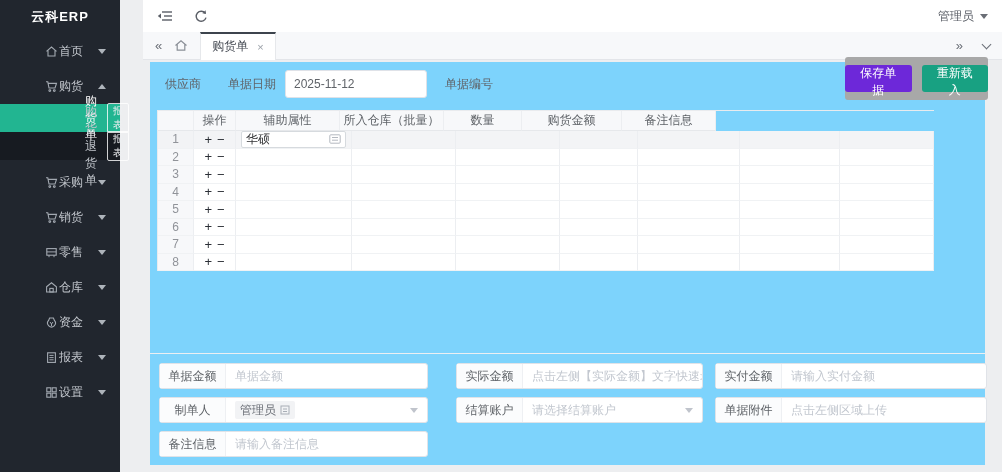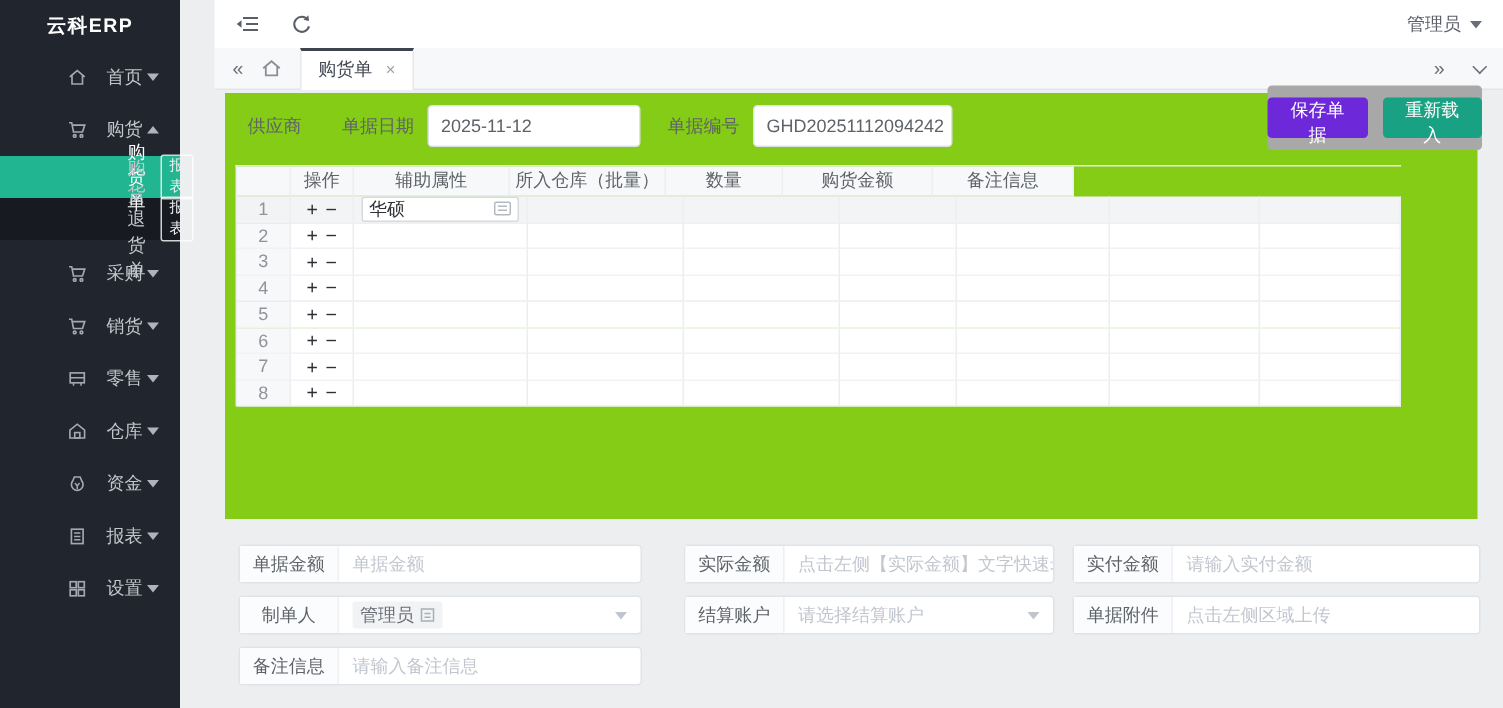--- a/index.html
+++ b/index.html
@@ -5,21 +5,21 @@
   * { margin:0; padding:0; box-sizing:border-box; }
   html,body { width:1002px; height:472px; overflow:hidden; }
   body {
     position:relative; background:#edeef0;
     font-family:"Liberation Sans", sans-serif; font-size:12px; color:#333;
   }
   
   .sidebar { position:absolute; left:0; top:0; width:120px; height:472px; background:#21262e; z-index:5; }
   .logo { height:34px; line-height:34px; text-align:center; color:#fff; font-size:13px; font-weight:bold; letter-spacing:1px; }
   .side-item { position:relative; height:35px; display:flex; align-items:center; padding-left:45px; color:#c3c7cd; cursor:pointer; }
-  .side-item .lbl { margin-left:12px; }
+  .side-item .lbl { margin-left:0; }
   .side-item .ic { width:14px; height:14px; display:flex; align-items:center; }
   .caret-up, .caret-down { position:absolute; right:14px; width:0; height:0; border-left:4px solid transparent; border-right:4px solid transparent; }
   .caret-up   { border-bottom:5px solid #aeb4bb; }
   .caret-down { border-top:5px solid #aeb4bb; }
   .submenu { background:#171b21; margin-bottom:5px; }
   .sub-item { position:relative; height:28px; display:flex; align-items:center; padding-left:85px; color:#c3c7cd; cursor:pointer; }
   .sub-item.active { background:#22b591; color:#fff; }
   .badge-outline { margin-left:10px; border:1px solid rgba(255,255,255,.8); color:#eef0f2; font-size:10px; line-height:14px; padding:0 5px; border-radius:2px; }
   
   .topbar { position:absolute; left:143px; top:0; right:0; height:32px; background:#fff; display:flex; align-items:center; padding:0 14px; gap:20px; }
@@ -27,21 +27,21 @@
   .user-menu { margin-left:auto; display:flex; align-items:center; gap:6px; color:#5a5e66; cursor:pointer; }
   .tri-down { width:0; height:0; border-left:4px solid transparent; border-right:4px solid transparent; border-top:5px solid #6a6e76; }
   
   .tabbar { position:absolute; left:143px; top:32px; right:0; height:28px; background:#f7f8fa; border-bottom:1px solid #e3e5e9; display:flex; align-items:center; padding:0 12px; gap:12px; color:#6a6e76; }
   .chev { font-size:13px; color:#6a6e76; cursor:pointer; }
   .tab { height:28px; background:#fff; border-left:1px solid #e6e8eb; border-right:1px solid #e6e8eb; border-top:2px solid #3d444d; display:flex; align-items:center; gap:9px; padding:0 11px; color:#41464f; cursor:pointer; }
   .tab-close { color:#9aa0a8; font-size:11px; cursor:pointer; }
   .tab-right { margin-left:auto; display:flex; align-items:center; gap:20px; }
   .chev-v { width:7px; height:7px; border-right:1.5px solid #6a6e76; border-bottom:1.5px solid #6a6e76; transform:rotate(45deg); margin-top:-3px; cursor:pointer; }
   
-  .panel { position:absolute; left:150px; top:62px; width:835px; height:284px; background:#84cc16; }
+  .panel { position:absolute; left:150px; top:62px; width:835px; height:403px; background:#7dd3fc; }
   
   .form-top { position:absolute; top:8px; left:0; right:0; height:28px; display:flex; align-items:center; padding-left:15px; }
   .ft-label { color:#5f6368; margin-right:9px; }
   .ft-input { height:28px; border:1px solid #dfe2e8; border-radius:3px; display:flex; align-items:center; padding:0 8px; background:#fff; cursor:text; }
   .chip { background:#f2f3f5; border-radius:2px; height:18px; line-height:18px; padding:0 5px; color:#6a6e76; display:inline-flex; align-items:center; gap:4px; }
   .sel-caret { margin-left:auto; width:0; height:0; border-left:4px solid transparent; border-right:4px solid transparent; border-top:5px solid #c0c4cc; }
   
   .btn-box { position:absolute; left:845px; top:57px; width:143px; height:43px; background:#a8a8a8; border-radius:3px; display:flex; align-items:center; justify-content:center; gap:10px; z-index:6; }
   .btn { height:27px; border:none; border-radius:3px; color:#fff; font-size:12px; padding:0 13px; cursor:pointer; font-family:inherit; }
   .btn-save { background:#6d28d9; }
@@ -236,23 +236,20 @@
 
 <main class="panel">
 
   <div class="form-top">
     <span class="ft-label">供应商</span>
     <span class="ft-label" style="margin-left:18px;">单据日期</span>
     <span class="ft-input" style="width:142px; color:#5f6368;">
       <span>2025-11-12</span>
     </span>
     <span class="ft-label" style="margin-left:18px;">单据编号</span>
-    <span class="ft-input" style="width:133px; color:#5f6368;">
-      <span>GHD20251112094242</span>
-    </span>
   </div>
 
   <div class="grid-table" id="grid-table">
       <div class="t-row t-head">
         <span class="t-cell num-cell" style="width: 36px;"></span>
         <span class="t-cell" style="width: 42px;">
           <span>操作</span>
         </span>
         <span class="t-cell" style="width: 104px;">
           <span>辅助属性</span>

